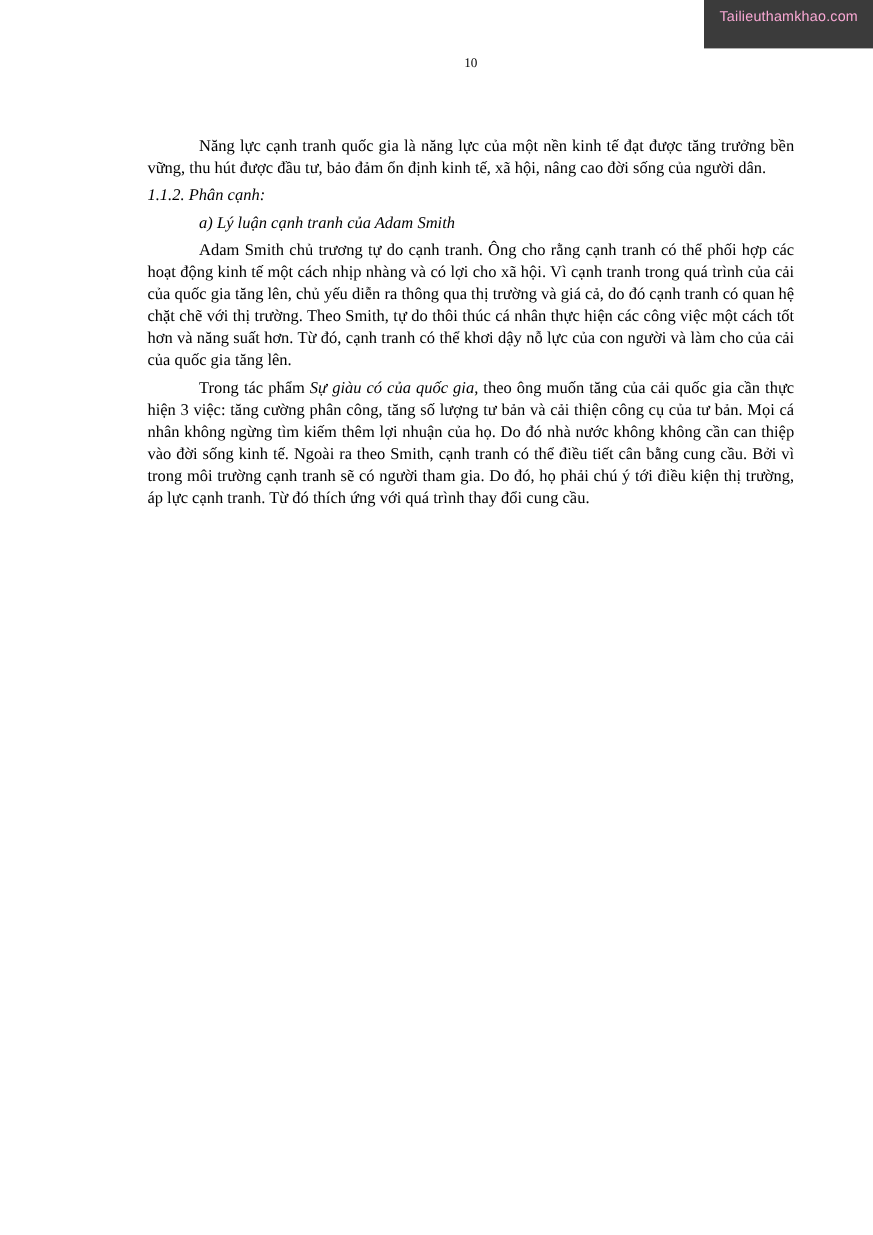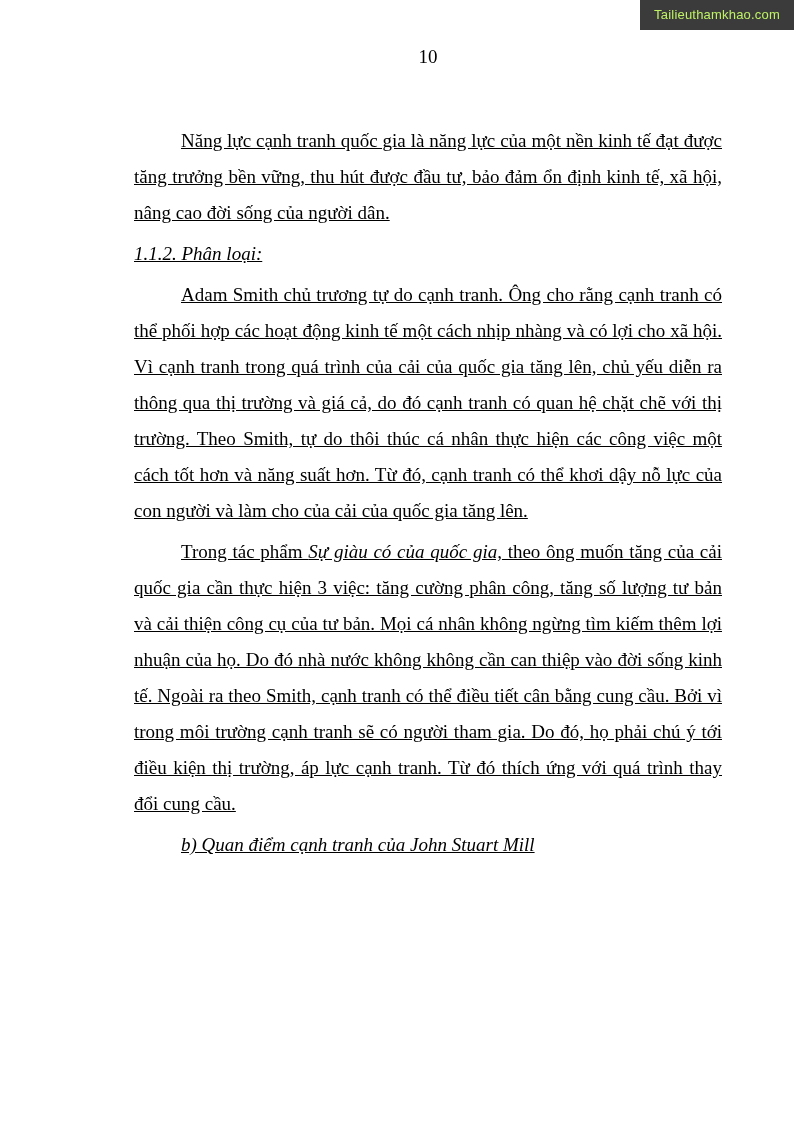--- a/index.html
+++ b/index.html
@@ -9,44 +9,43 @@
     background: #ffffff;
     color: #000000;
     font-family: "Liberation Serif", serif;
     position: relative;
     overflow: hidden;
   }
   .watermark {
     position: absolute;
     top: 0;
     right: 0;
-    height: 30px;
+    height: 44px;
     line-height: 30px;
     padding: 0 14px;
     background: #3b3b3b;
-    color: #bef264;
+    color: #f9a8d4;
     font-family: "Liberation Sans", sans-serif;
     font-size: 13px;
     letter-spacing: 0.2px;
   }
   .page {
     padding: 46px 72px 0 134px;
   }
   .page-number {
     text-align: center;
-    font-size: 19px;
+    font-size: 12px;
     line-height: 22px;
     margin-bottom: 55px;
   }
   .content p, .content h3, .content h4 {
     margin: 0 0 5px 0;
-    font-size: 19px;
-    line-height: 36px;
+    font-size: 15px;
+    line-height: 20px;
     font-weight: normal;
-    text-decoration: underline;
   }
   .para { text-align: justify; }
   .indent { text-indent: 47px; }
   .h-bold { font-weight: bold; }
   .h-bold-italic { font-weight: bold; font-style: italic; }
   .indent-h { padding-left: 47px; }
   .italic { font-style: italic; }
 </style>
 </head>
 <body>
@@ -54,25 +53,25 @@
 <div class="watermark">Tailieuthamkhao.com</div>
 
 <div class="page">
 
   <div class="page-number">10</div>
 
   <div class="content">
 
     <p class="para indent">Năng lực cạnh tranh quốc gia là năng lực của một nền kinh tế đạt được tăng trưởng bền vững, thu hút được đầu tư, bảo đảm ổn định kinh tế, xã hội, nâng cao đời sống của người dân.</p>
 
-    <h3 class="h-bold-italic">1.1.2. Phân loại:</h3>
+    <h3 class="h-bold-italic">1.1.2. Phân cạnh:</h3>
 
 
+    <h4 class="h-bold-italic indent-h">a) Lý luận cạnh tranh của Adam Smith</h4>
 
     <p class="para indent">Adam Smith chủ trương tự do cạnh tranh. Ông cho rằng cạnh tranh có thể phối hợp các hoạt động kinh tế một cách nhịp nhàng và có lợi cho xã hội. Vì cạnh tranh trong quá trình của cải của quốc gia tăng lên, chủ yếu diễn ra thông qua thị trường và giá cả, do đó cạnh tranh có quan hệ chặt chẽ với thị trường. Theo Smith, tự do thôi thúc cá nhân thực hiện các công việc một cách tốt hơn và năng suất hơn. Từ đó, cạnh tranh có thể khơi dậy nỗ lực của con người và làm cho của cải của quốc gia tăng lên.</p>
 
     <p class="para indent"><span>Trong tác phẩm </span><span class="italic">Sự giàu có của quốc gia,</span><span> theo ông muốn tăng của cải quốc gia cần thực hiện 3 việc: tăng cường phân công, tăng số lượng tư bản và cải thiện công cụ của tư bản. Mọi cá nhân không ngừng tìm kiếm thêm lợi nhuận của họ. Do đó nhà nước không không cần can thiệp vào đời sống kinh tế. Ngoài ra theo Smith, cạnh tranh có thể điều tiết cân bằng cung cầu. Bởi vì trong môi trường cạnh tranh sẽ có người tham gia. Do đó, họ phải chú ý tới điều kiện thị trường, áp lực cạnh tranh. Từ đó thích ứng với quá trình thay đổi cung cầu.</span></p>
 
 
-    <h4 class="h-bold-italic indent-h">b) Quan điểm cạnh tranh của John Stuart Mill</h4>
 
   </div>
 </div>
 
 </body></html>

